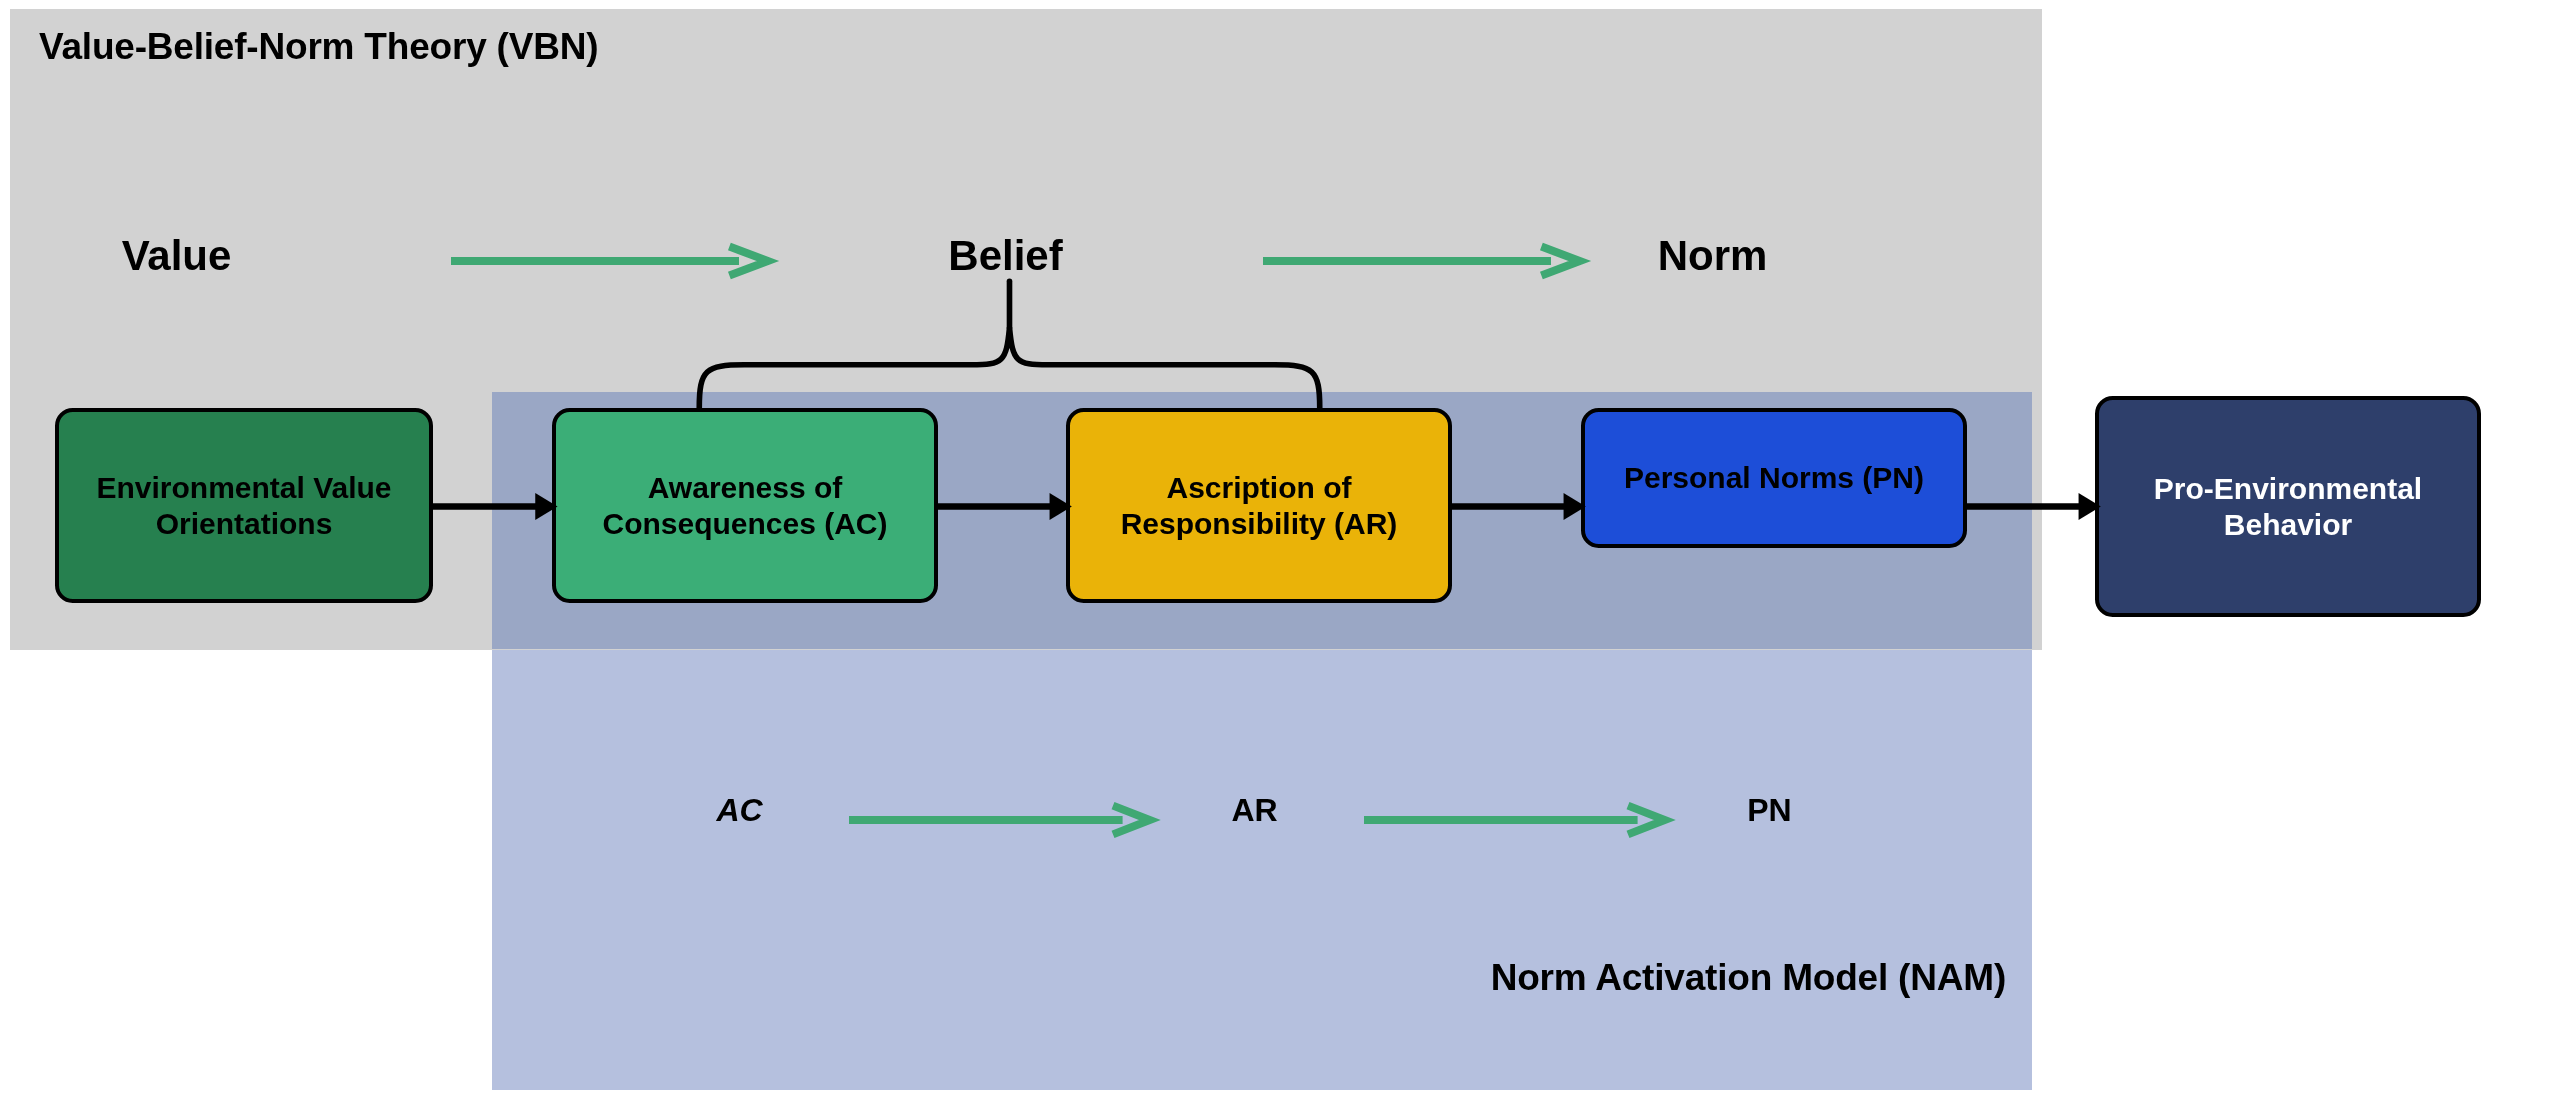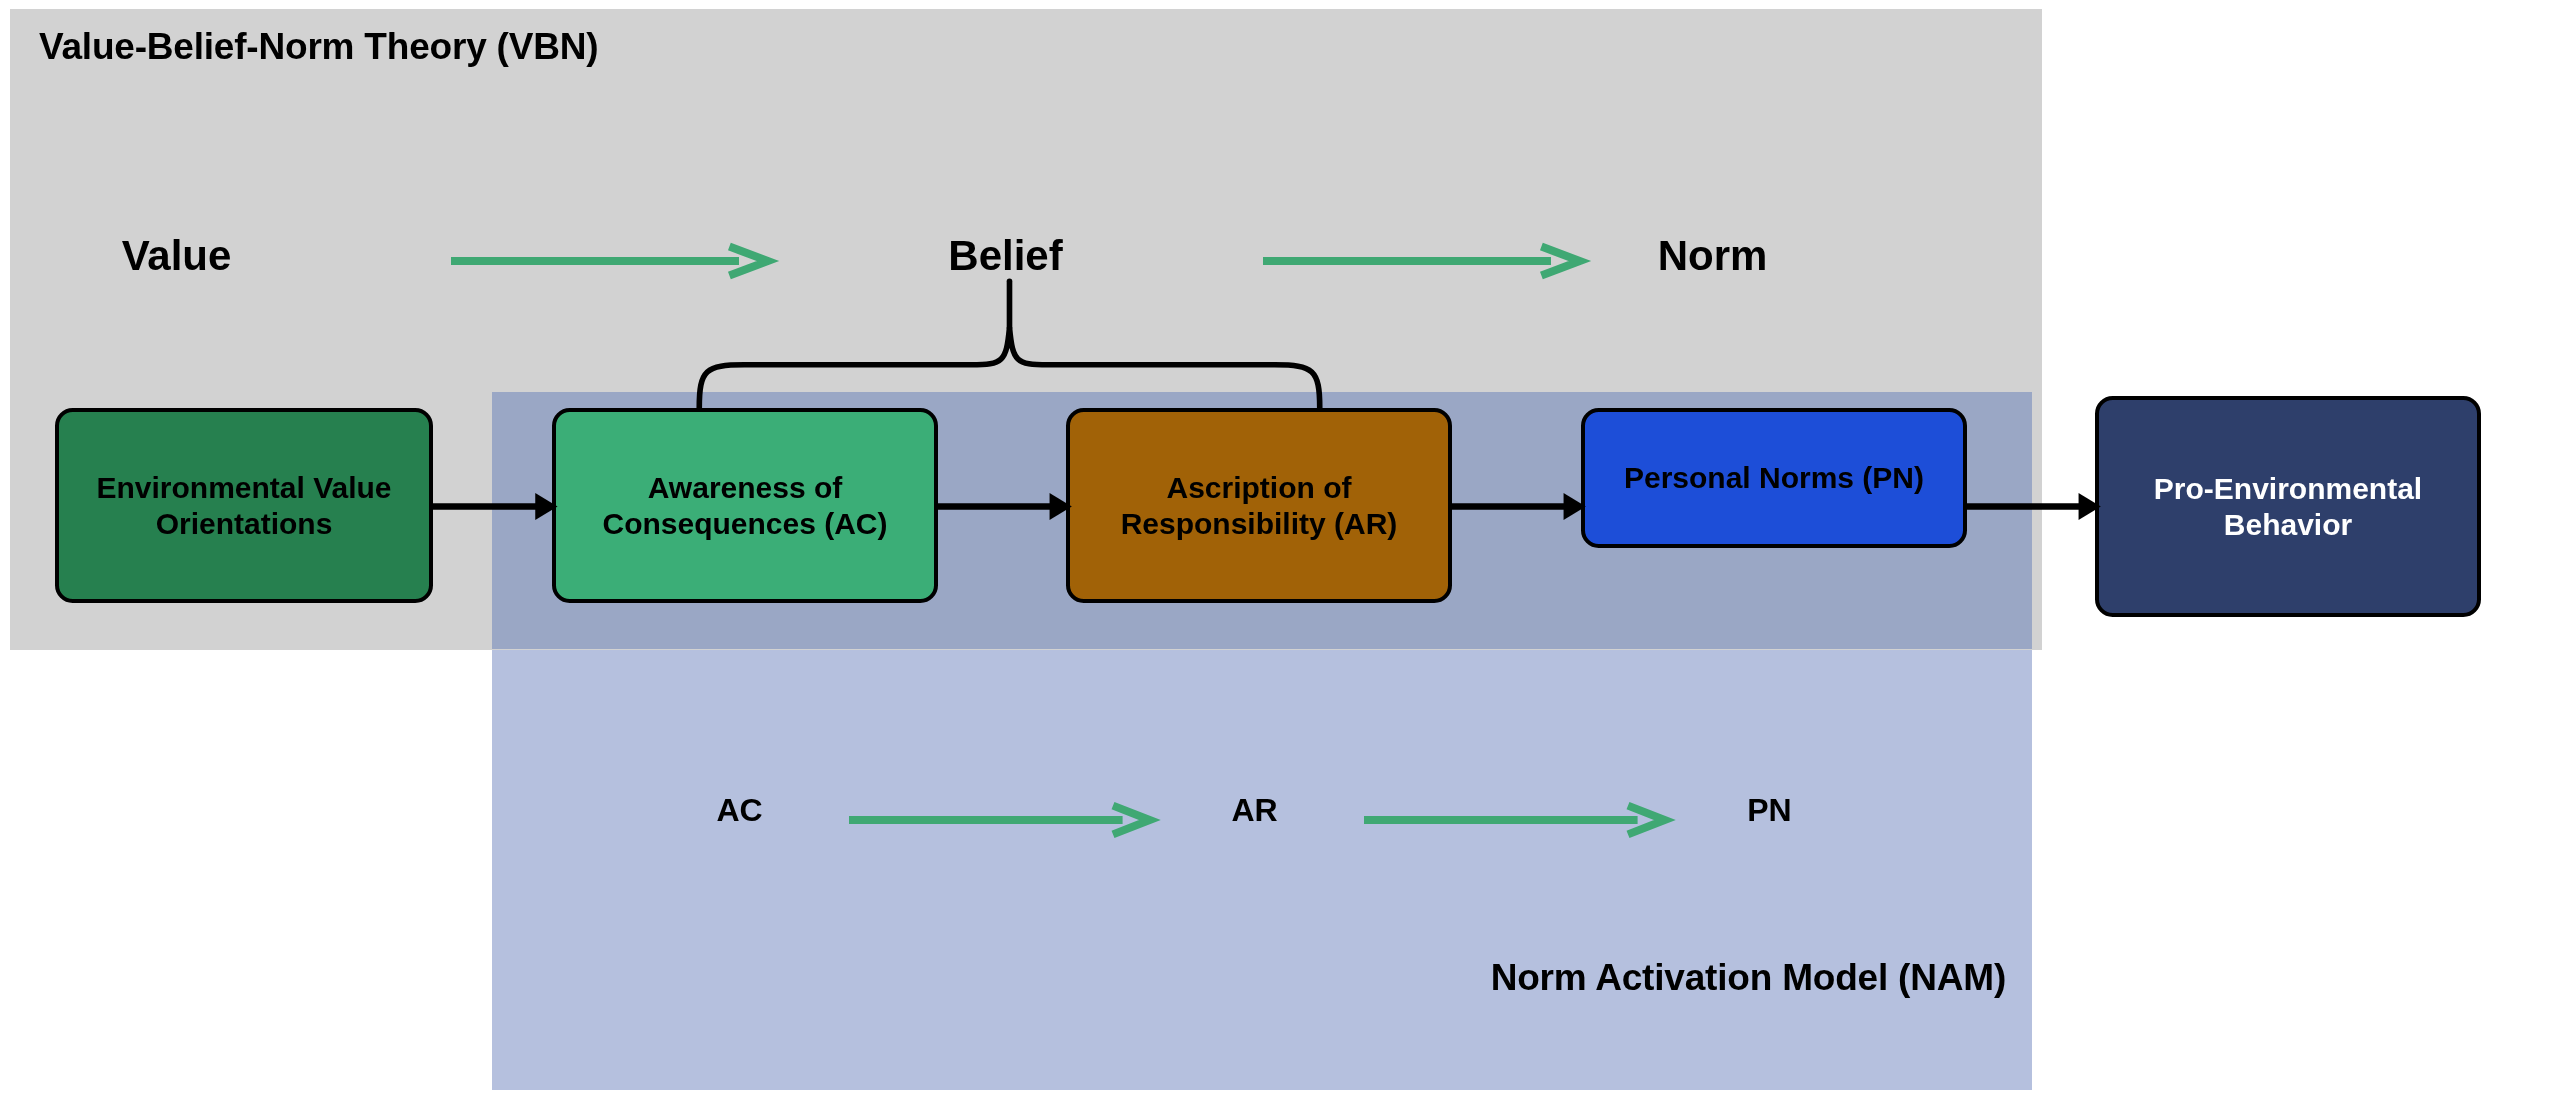--- a/index.html
+++ b/index.html
@@ -23,40 +23,40 @@
   
   .stage-label{position:absolute;font-weight:bold;color:#000;font-size:42px;
                white-space:nowrap;text-align:center;}
   #lbl-value{left:88px;top:232px;width:177px;}
   #lbl-belief{left:917px;top:232px;width:177px;}
   #lbl-norm{left:1624px;top:232px;width:177px;}
 
   
   .nam-label{position:absolute;font-weight:bold;color:#000;font-size:32px;
              white-space:nowrap;text-align:center;}
-  #lbl-ac{left:683px;top:792px;width:113px;}
+  #lbl-ac{left:683px;top:792px;width:113px;font-style:italic;}
   #lbl-ar{left:1198px;top:792px;width:113px;}
   #lbl-pn{left:1713px;top:792px;width:113px;}
 
   
   .green-arrow{position:absolute;height:32px;}
   .green-arrow svg{display:block;overflow:visible;}
   #garrow-1{left:450px;top:245px;width:322px;}
   #garrow-2{left:1262px;top:245px;width:322px;}
   #garrow-3{left:848px;top:804px;width:306px;}
   #garrow-4{left:1363px;top:804px;width:306px;}
 
   
   .node{position:absolute;border:4px solid #000;border-radius:17.7px;
         display:flex;align-items:center;justify-content:center;
         text-align:center;font-weight:bold;font-size:30px;line-height:1.18;
         color:#000;box-sizing:border-box;padding:3.2px 6.4px;}
   #node-evo{left:55px;top:408px;width:378px;height:195px;background:#26804f;}
   #node-ac {left:552px;top:408px;width:386px;height:195px;background:#3bae77;}
-  #node-ar {left:1066px;top:408px;width:386px;height:195px;background:#a16207;}
+  #node-ar {left:1066px;top:408px;width:386px;height:195px;background:#eab308;}
   #node-pn {left:1581px;top:408px;width:386px;height:140px;background:#1d4ed8;}
   #node-peb{left:2095px;top:396px;width:386px;height:221px;background:#2e3f6b;color:#ffffff;}
 
   
   .connector{position:absolute;}
   .connector svg{display:block;overflow:visible;}
   #conn-1{left:431px;top:489px;width:129px;height:35px;}
   #conn-2{left:936px;top:489px;width:138px;height:35px;}
   #conn-3{left:1450px;top:489px;width:138px;height:35px;}
   #conn-4{left:1965px;top:489px;width:138px;height:35px;}

